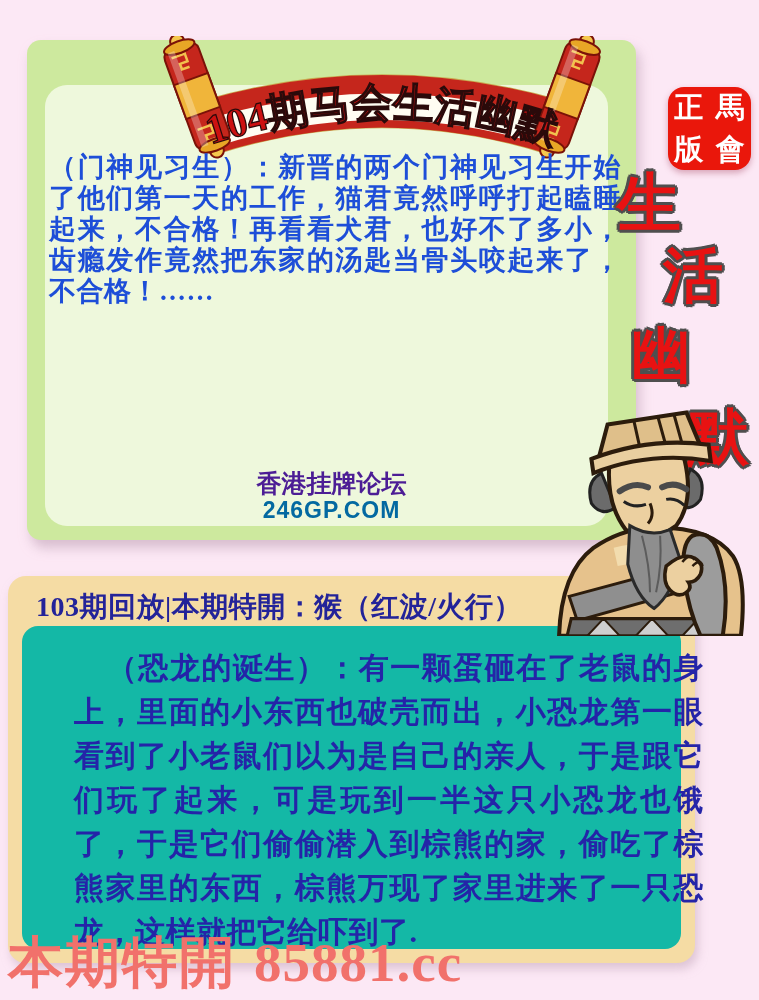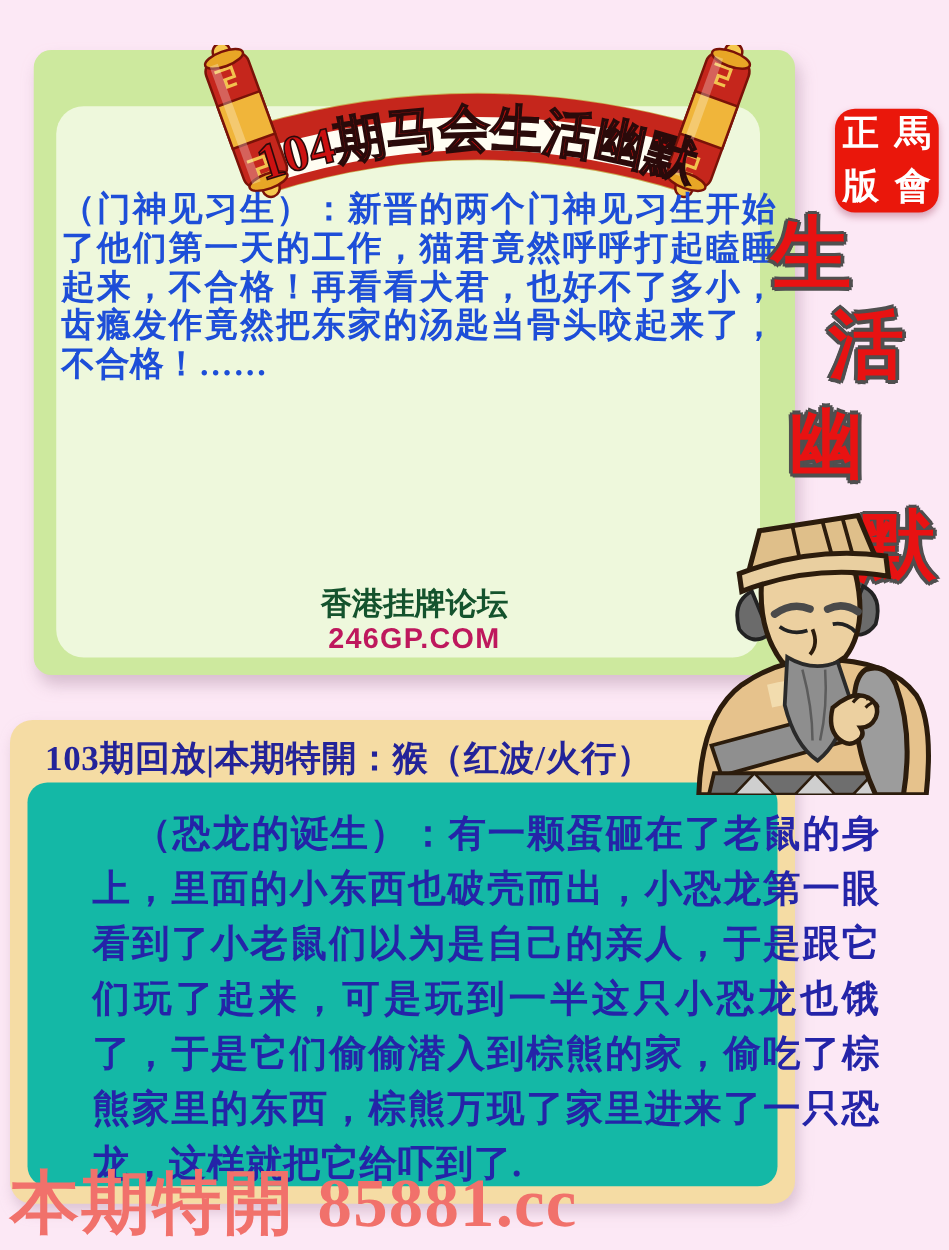--- a/index.html
+++ b/index.html
@@ -24,22 +24,22 @@
   }
   .story-1{
     position:absolute;left:22px;top:112px;width:572px;
     color:#1d4ed8;font-weight:bold;font-size:27px;line-height:31px;
     font-family:"Liberation Serif",serif;
     text-align:justify;letter-spacing:.5px;
   }
   .forum-logo{
     position:absolute;left:0;right:0;top:430px;text-align:center;line-height:1.1;
   }
-  .forum-name{color:#14532d;font-weight:bold;font-size:25px;font-family:"Liberation Serif",serif;}
-  .forum-site{color:#be185d;font-weight:bold;font-size:23px;letter-spacing:1px;}
+  .forum-name{color:#4c1d95;font-weight:bold;font-size:25px;font-family:"Liberation Serif",serif;}
+  .forum-site{color:#0369a1;font-weight:bold;font-size:23px;letter-spacing:1px;}
   
   .seal-badge{
     position:absolute;left:668px;top:87px;width:83px;height:83px;
     background:#ea170b;border-radius:16px;
     box-shadow:0 3px 6px rgba(160,60,90,.4);
     display:grid;grid-template-columns:1fr 1fr;grid-template-rows:1fr 1fr;
     align-items:center;justify-items:center;
   }
   .seal-badge span{
     color:#fff;font-size:29px;font-weight:bold;line-height:1;
@@ -54,21 +54,21 @@
   }
   .vchar-1{left:617px;top:172px;font-size:64px;}
   .vchar-2{left:663px;top:246px;font-size:60px;}
   .vchar-3{left:631px;top:326px;font-size:60px;}
   .vchar-4{left:687px;top:406px;font-size:62px;}
   .scholar{
     position:absolute;left:553px;top:388px;width:192px;height:248px;z-index:5;
   }
   
   .replay-card{
-    position:absolute;left:8px;top:576px;width:628px;height:387px;
+    position:absolute;left:8px;top:576px;width:687px;height:387px;
     background:#f5dca4;border-radius:18px;
     box-shadow:3px 6px 10px rgba(196,168,188,.55);
   }
   .replay-header{
     position:absolute;left:28px;top:12px;right:120px;
     color:#232399;font-weight:bold;font-size:28px;
     font-family:"Liberation Serif",serif;letter-spacing:.5px;white-space:nowrap;
   }
   .replay-inner{
     position:absolute;left:14px;top:50px;right:14px;bottom:14px;

